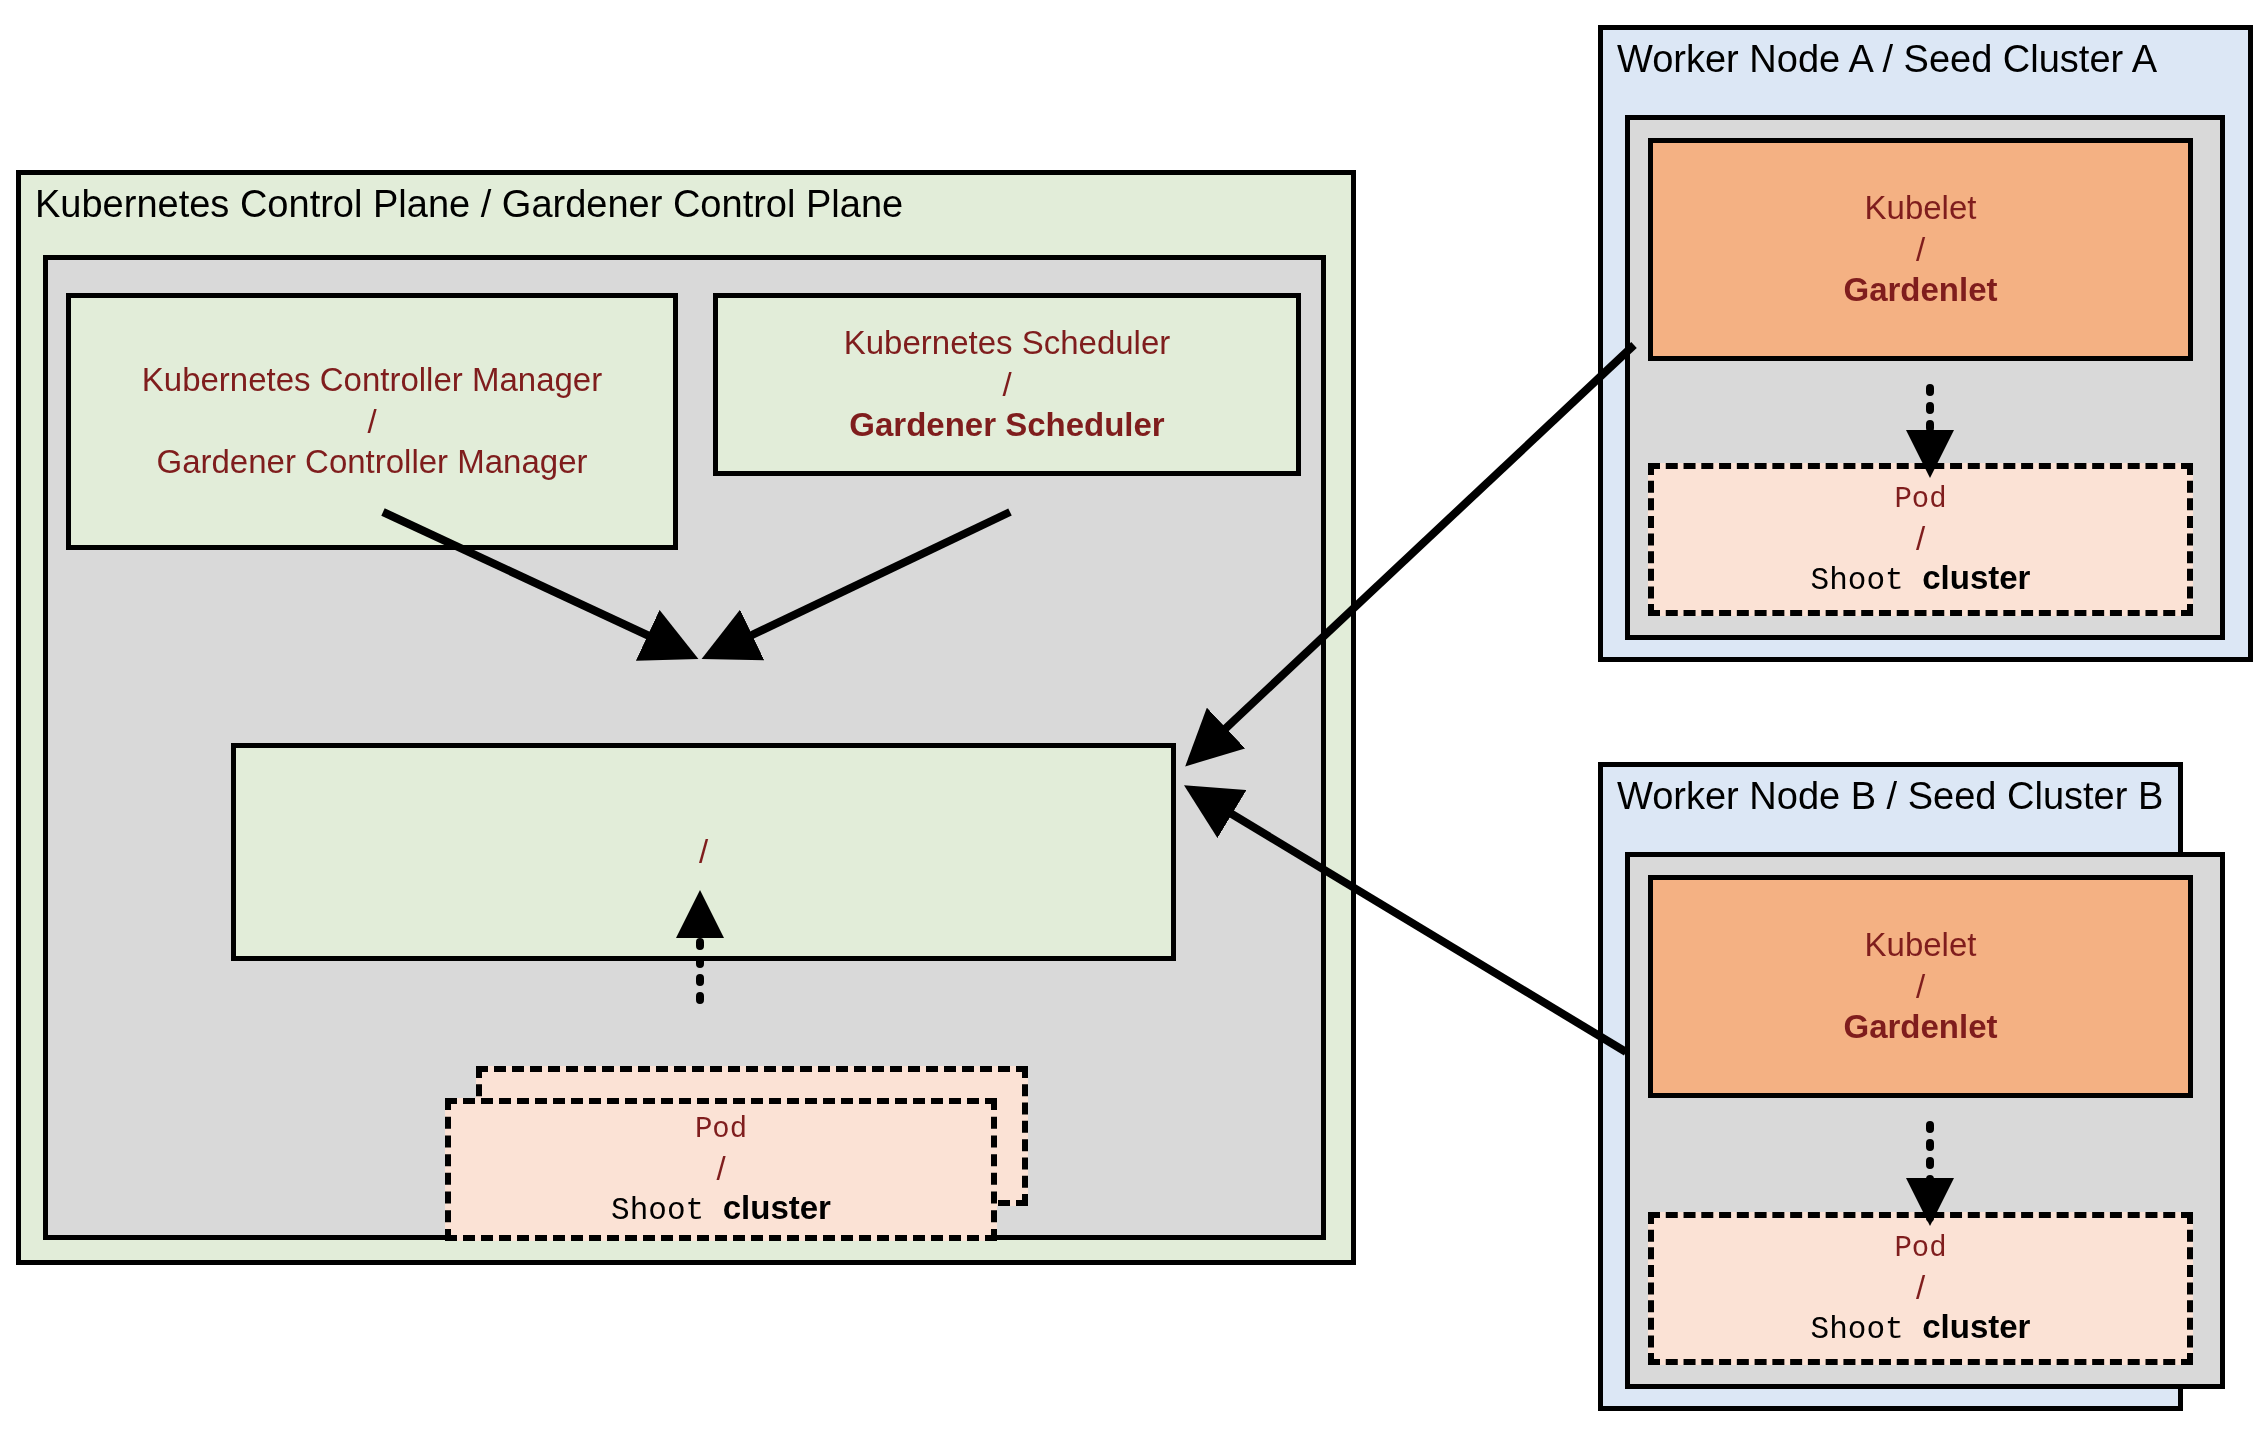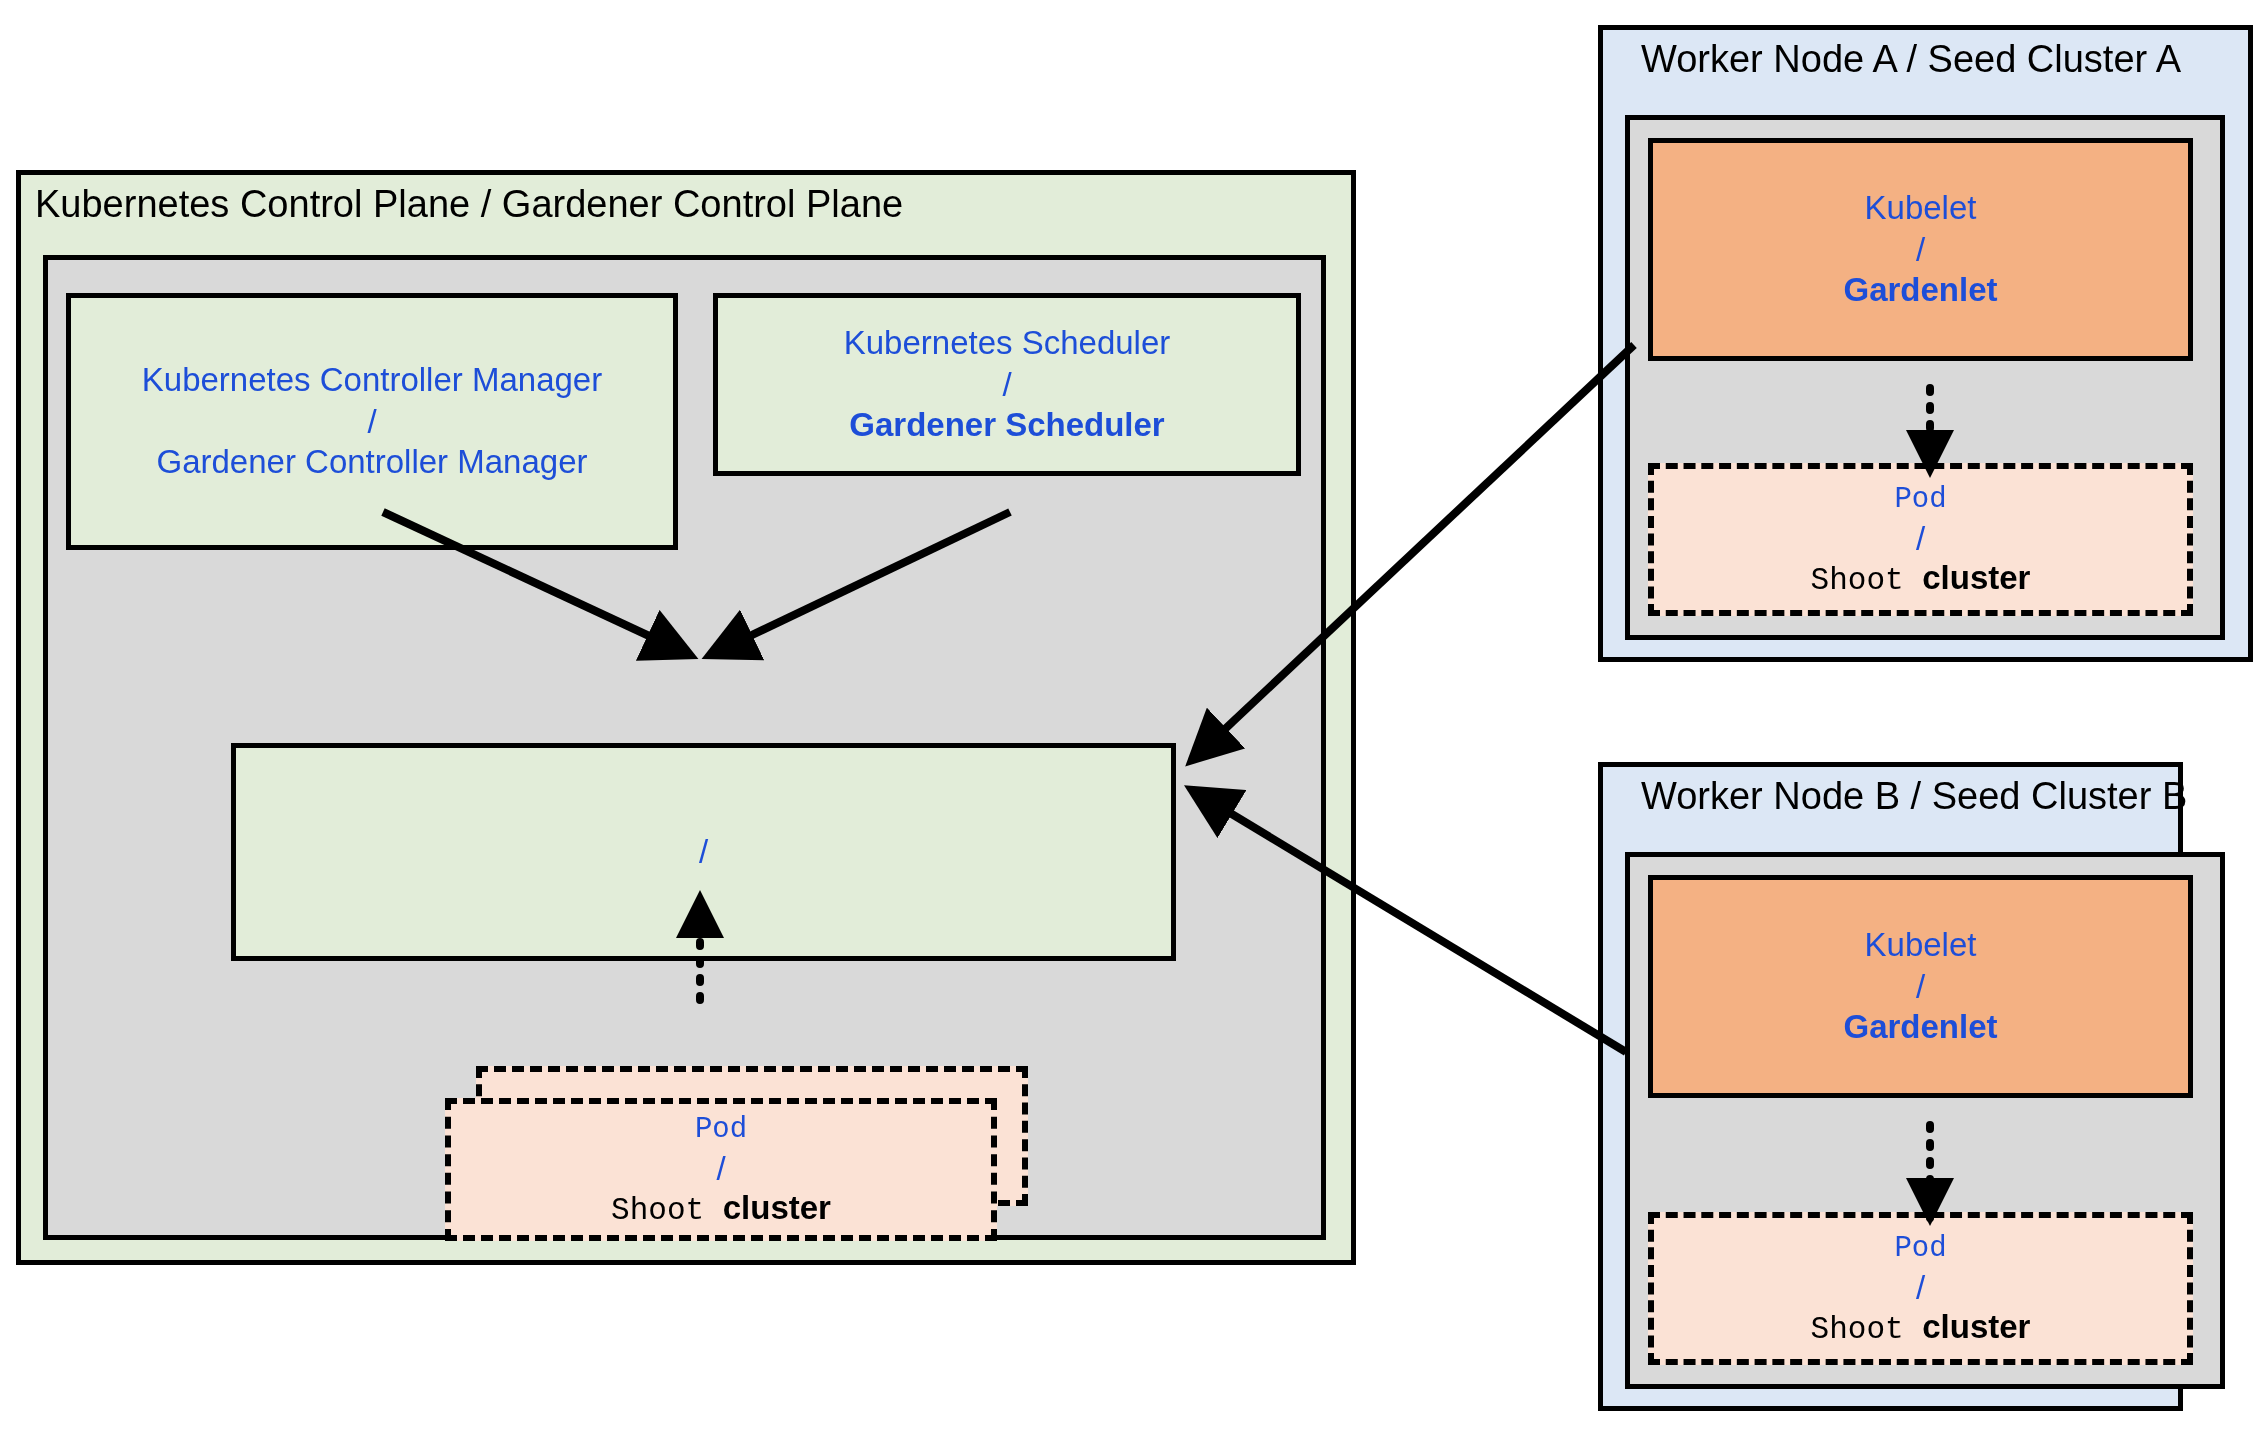--- a/index.html
+++ b/index.html
@@ -29,21 +29,21 @@
   .solid-b {
     border: 5px solid #000000;
   }
   .dashed-b {
     border: 6px dashed #000000;
   }
 
   
   .fill-green  { background: #E2EDD9; }
   .fill-gray   { background: #D9D9D9; }
-  .fill-blue   { background: #DCE7F5; padding-left: 24px; }
+  .fill-blue   { background: #DCE7F5; }
   .fill-orange { background: #F4B183; }
   .fill-peach  { background: #FBE2D5; }
 
   
   .zone-title {
     font-family: "Liberation Sans", sans-serif;
     font-size: 38px;
     color: #000000;
     line-height: 1.05;
     padding: 10px 0 6px 14px;
@@ -53,21 +53,21 @@
     flex: 1;
     display: flex;
     flex-direction: column;
     align-items: center;
     justify-content: center;
     text-align: center;
   }
   .line {
     font-size: 33px;
     line-height: 1.30;
-    color: #1d4ed8;
+    color: #7f1d1d;
     white-space: nowrap;
   }
   .line.bold { font-weight: bold; }
   .line.mono {
     font-family: "Liberation Mono", monospace;
     font-size: 29px;
   }
   .line.slash {
     font-size: 33px;
     line-height: 1.20;

